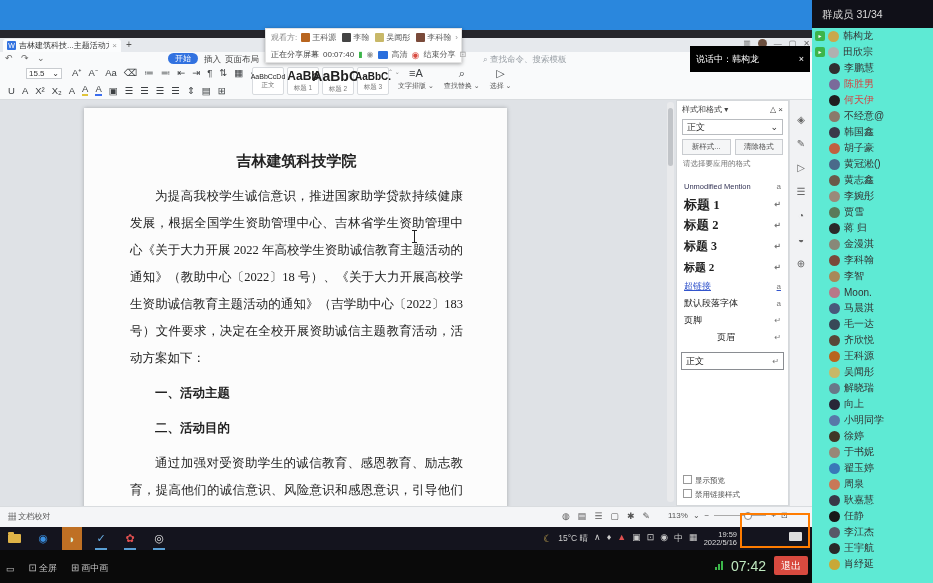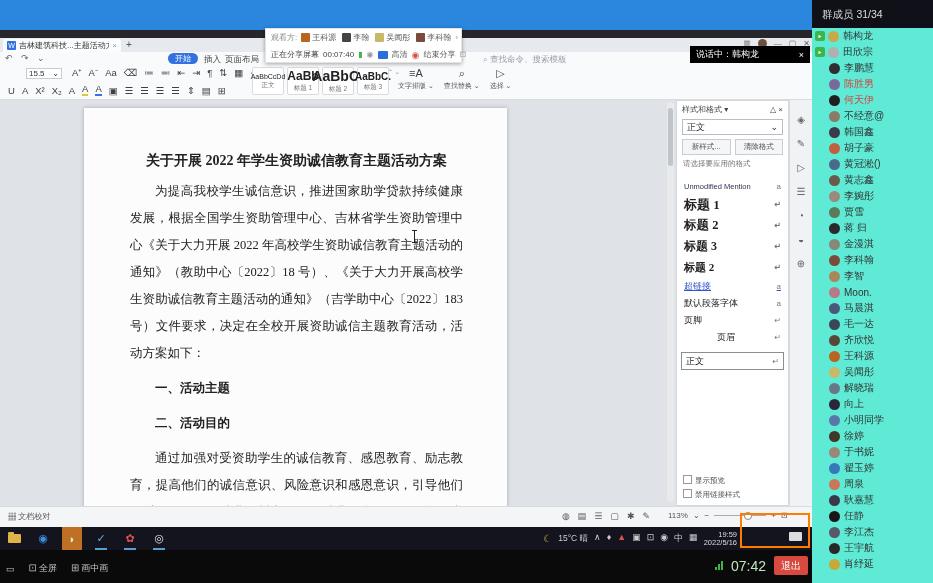--- a/index.html
+++ b/index.html
@@ -148,21 +148,21 @@
   .sf-timer{color:#444;}
   .mic-g{color:#3cb54a;font-size:8px;}
   .snd-g{color:#999;font-size:8px;}
   .hd-ico{width:10px;height:8px;background:#2a6fdd;border-radius:1px;flex:none;}
   .pow-g{color:#d84a3f;font-size:9px;}
   .sf-txt{color:#555;white-space:nowrap;}
   .sf-exp{margin-left:auto;color:#999;}
 
   
   .speak-toast{left:690px;top:46px;width:120px;height:17px;background:#000;color:#fff;font-size:9px;
-               display:flex;align-items:center;justify-content:space-between;padding:4px 6px;box-sizing:border-box;z-index:7;}
+               display:flex;align-items:center;justify-content:space-between;padding:13px 6px;box-sizing:border-box;z-index:7;}
   .toast-x{color:#fff;font-size:9px;}
 </style>
 </head>
 <body>
 
 <div class="screen">
 
   <div class="abs blue-strip"></div>
   <div class="abs dark-strip"></div>
 
@@ -311,21 +311,21 @@
         <span class="blabel">查找替换 ⌄</span>
       </div>
       <div class="bigbtn">
         <span class="bicon">▷</span>
         <span class="blabel">选择 ⌄</span>
       </div>
     </div>
 
   <div class="abs docarea">
     <div class="page">
-      <div class="doc-subtitle">关于开展 2022 年学生资助诚信教育主题活动方案</div>
+      <div class="doc-title">吉林建筑科技学院</div>
       <div id="doc-blocks">
           <p>为提高我校学生诚信意识，推进国家助学贷款持续健康发展，根据全国学生资助管理中心、吉林省学生资助管理中心《关于大力开展 2022 年高校学生资助诚信教育主题活动的通知》（教助中心〔2022〕18 号）、《关于大力开展高校学生资助诚信教育主题活动的通知》（吉学助中心〔2022〕183 号）文件要求，决定在全校开展资助诚信主题教育活动，活动方案如下：</p>
           <p class="h">一、活动主题</p>
           <p class="h">二、活动目的</p>
           <p>通过加强对受资助学生的诚信教育、感恩教育、励志教育，提高他们的诚信意识、风险意识和感恩意识，引导他们珍爱信用，理性消费，树立正确的消费观和价值观，增强当代大学生的使命意识和责任担当，推进国家助学贷款持续健康发展。</p>
         </div>
     </div>
     <span class="abs ibeam"></span>
     <div class="abs vscroll">
         <div class="vthumb"></div>

